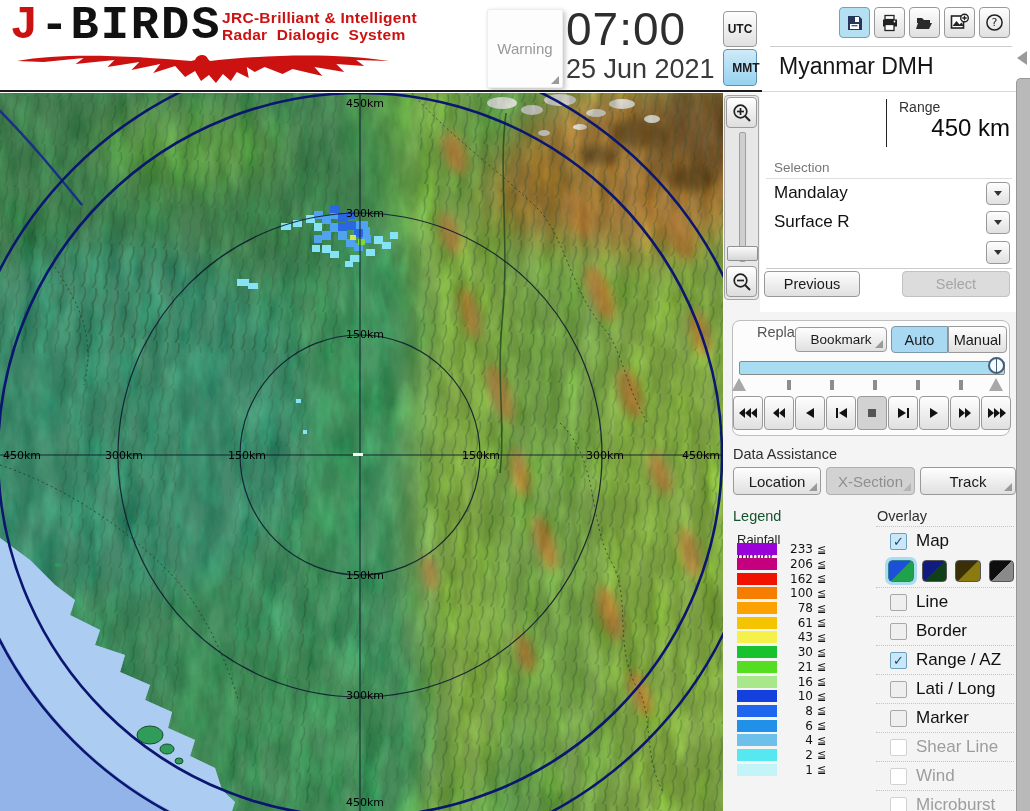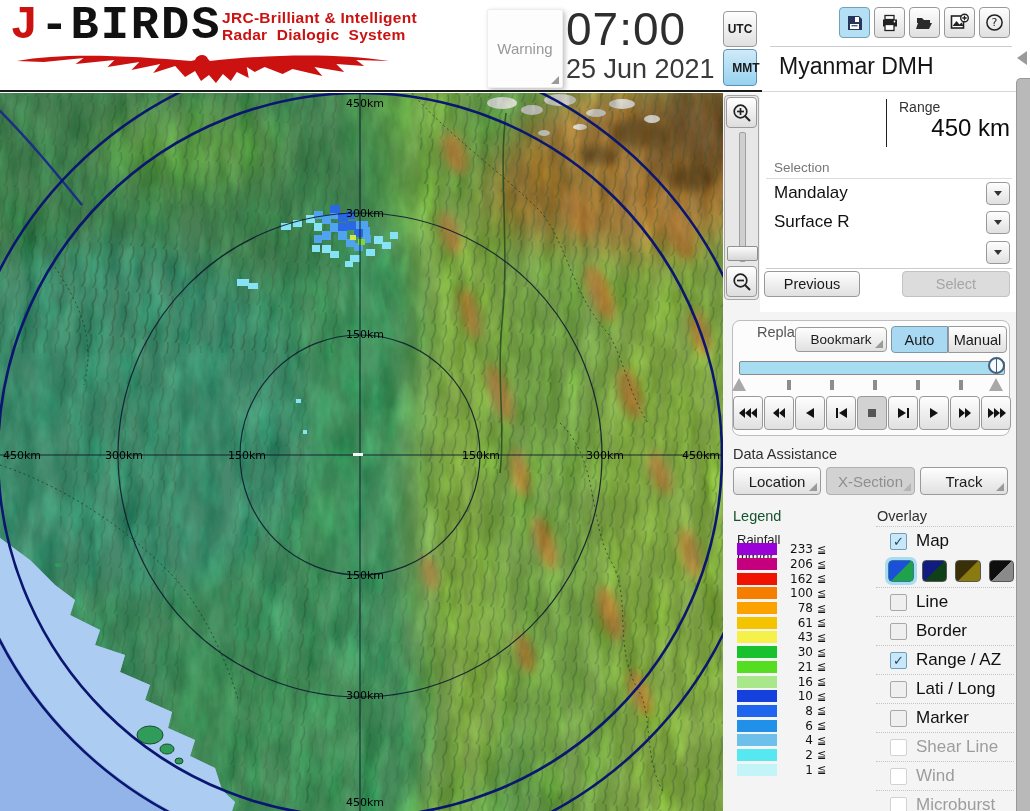--- a/index.html
+++ b/index.html
@@ -92,21 +92,21 @@
   .pbtn{position:absolute;top:396px;width:30px;height:34px;border-radius:4px;}
   .pbtn svg{display:block;}
   #pb-stop{background:#d2d2d2;}
 
   
   #da-label{position:absolute;left:733px;top:446px;font-size:14.5px;color:#2e2e2e;}
   .dabtn{position:absolute;top:467px;height:28px;font-size:15px;}
   #da-location{left:733px;width:88px;}
   #da-xsection{left:826px;width:89px;background:#d2d2d2;border:1px solid #b0b0b0;color:#8f8f8f;}
   #da-xsection.grip::after{border-bottom-color:#b5b5b5;}
-  #da-track{left:920px;width:88px;}
+  #da-track{left:920px;width:96px;}
 
   
   #legend-label{position:absolute;left:733px;top:508px;font-size:14.5px;color:#14532d;}
   #legend-unit1{position:absolute;left:737px;top:532px;font-size:13px;color:#222;}
   #legend-unit2{position:absolute;left:737px;top:549px;font-size:13px;color:#222;}
   #legend-rows{position:absolute;left:737px;top:542px;width:120px;}
   .lrow{display:flex;align-items:center;height:14.7px;}
   .lsw{width:40px;height:12px;display:inline-block;}
   .lnum{display:inline-block;width:36px;text-align:right;font-size:12px;color:#111;
         font-family:"DejaVu Sans",sans-serif;}

